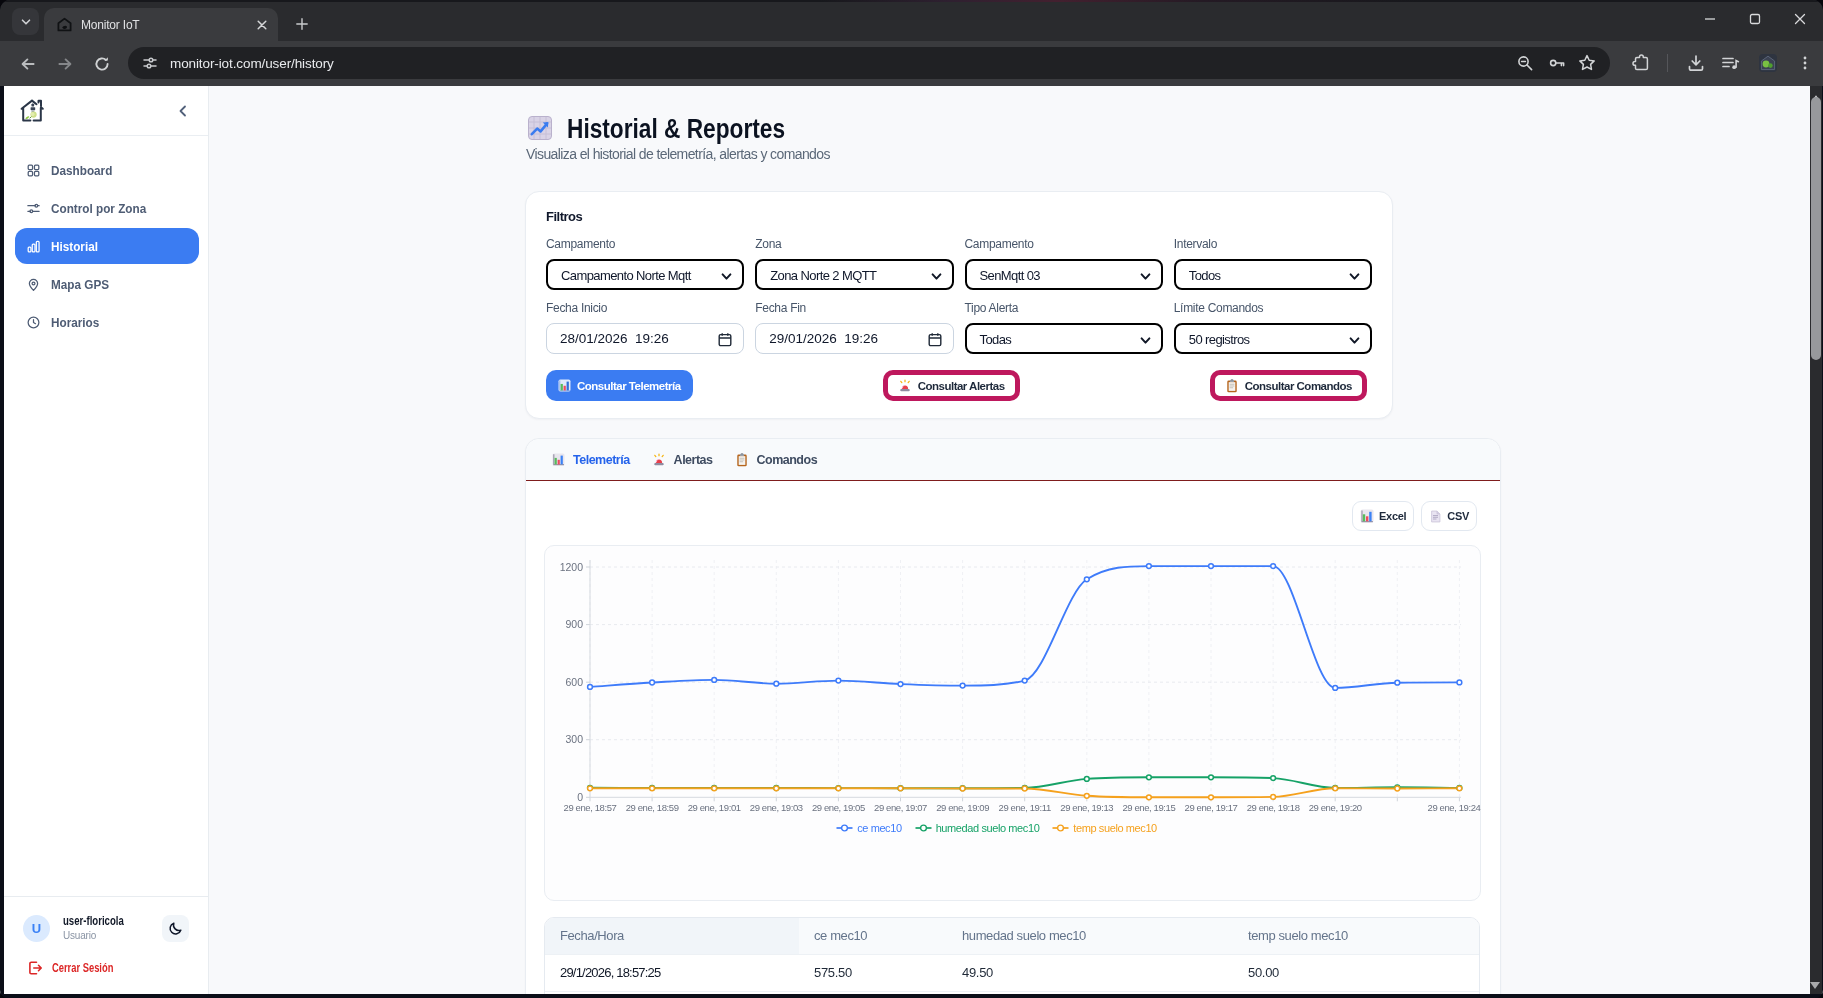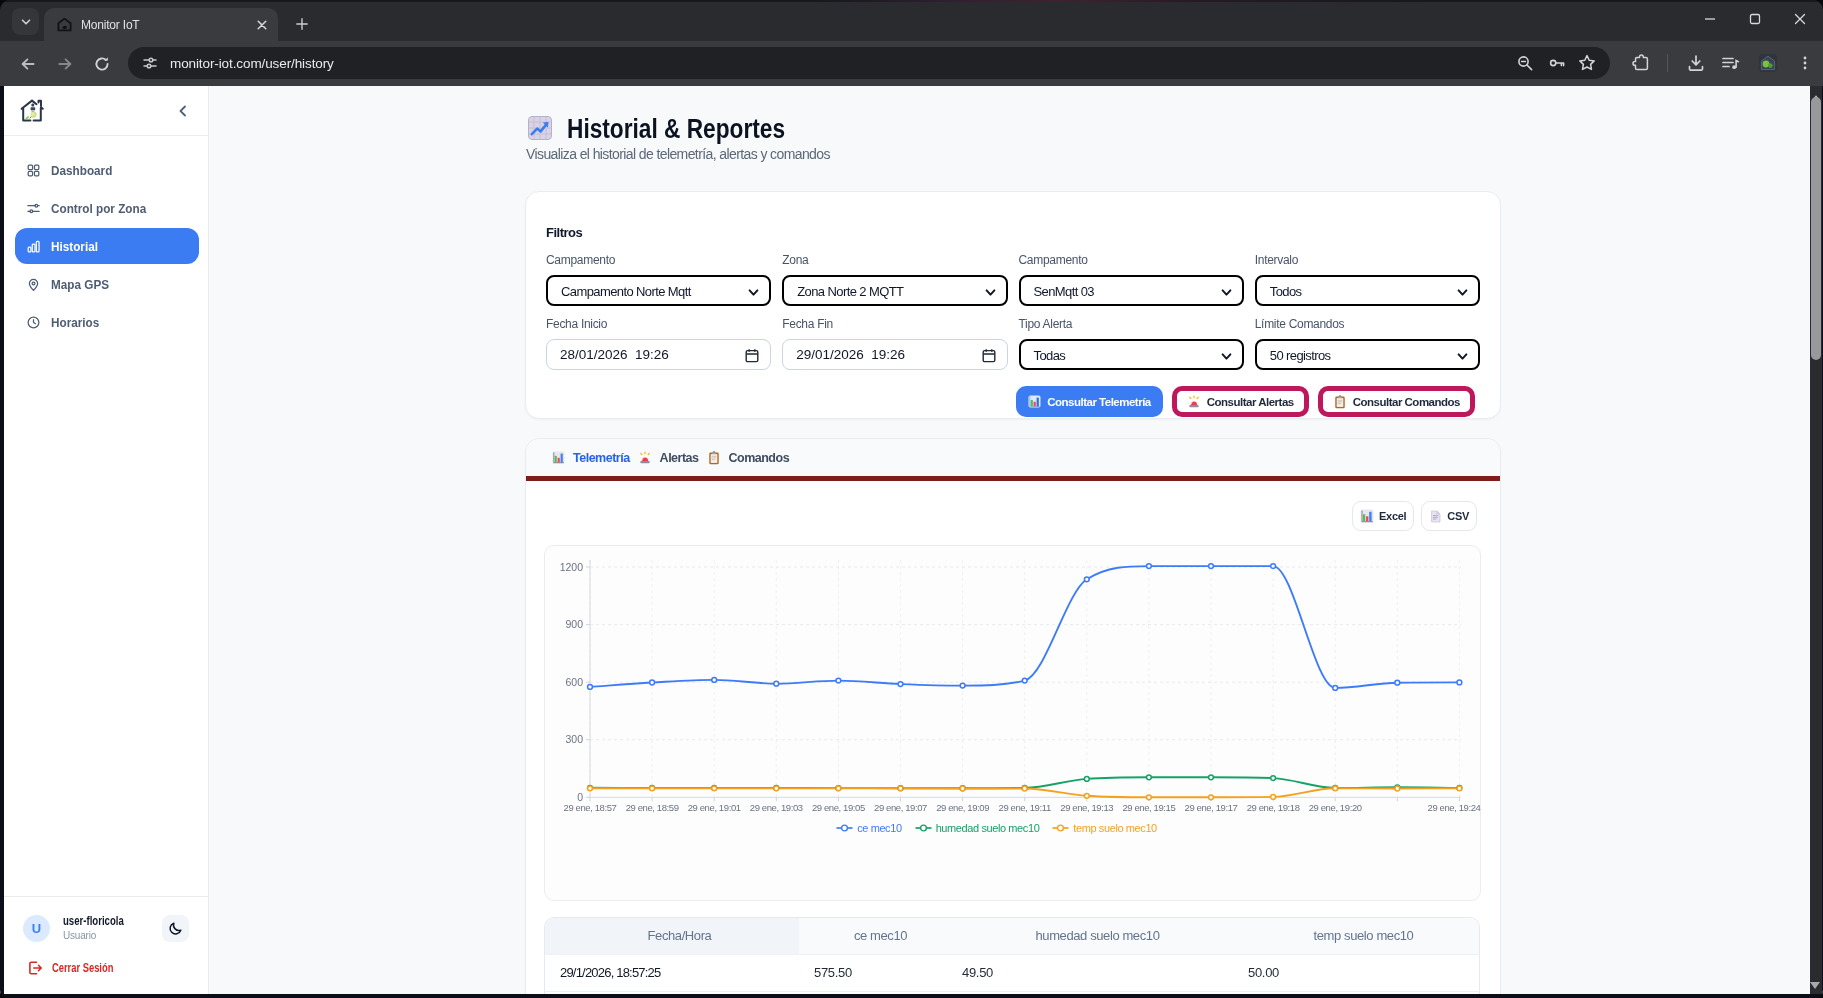--- a/index.html
+++ b/index.html
@@ -37,43 +37,43 @@
 .urole{position:absolute;left:59px;top:33px;font-size:10px;letter-spacing:-0.2px;color:#8a94a4}
 .moonbtn{position:absolute;right:19px;top:18px;width:27px;height:27px;border-radius:8px;background:#f1f5f9;display:flex;align-items:center;justify-content:center}
 .logout{position:absolute;left:23px;top:63px;display:flex;align-items:center;color:#dc2626;font-size:12px;font-weight:bold}
 .logout b{display:inline-block;transform:scaleX(.78);transform-origin:left center;font-weight:bold;white-space:nowrap}
 .main{position:absolute;left:210px;top:86px;right:13px;bottom:4px;background:#f8f9fb;overflow:hidden}
 .wrap{width:976px;margin-left:315px;position:relative}
 .htitle{position:absolute;left:42px;top:28px;font-size:27px;font-weight:bold;color:#0b1220;transform:scaleX(.84);transform-origin:left center}
 .hsub{position:absolute;left:1px;top:60px;font-size:14px;letter-spacing:-0.6px;color:#5b6878}
 .hemoji{position:absolute;left:3px;top:30px}
 .card{background:#fff;border:1px solid #e9edf2;border-radius:14px;box-shadow:0 1px 2px rgba(16,24,40,.04)}
-.fcard{position:absolute;left:0;top:105px;width:976px;height:228px;padding:16px 20px}
+.fcard{position:absolute;left:0;top:105px;width:868px;height:228px;padding:0 20px}
 .ftitle{margin-top:17px;font-size:13px;letter-spacing:-0.5px;font-weight:bold;color:#0f172a}
 .fgrid{display:grid;grid-template-columns:repeat(4,1fr);column-gap:11px;margin-top:13px}
 .flabel{font-size:12px;letter-spacing:-0.3px;color:#475569;margin-bottom:8px}
 .fgrid2{display:grid;grid-template-columns:repeat(4,1fr);column-gap:11px;margin-top:11px}
 .sel{position:relative;height:31px;border:2px solid #000000;border-radius:8px;background:#fff;font-size:13px;letter-spacing:-0.6px;color:#0f172a;line-height:29px;padding-left:13px}
 .sel svg{position:absolute;right:9px;top:9px}
 .dinp{position:relative;height:31px;border:1px solid #cbd5e1;border-radius:8px;background:#fff;font-size:13.5px;letter-spacing:0;color:#0f172a;line-height:29px;padding-left:13px}
 .dinp svg{position:absolute;right:11px;top:8px}
-.btnrow{display:flex;justify-content:flex-end;gap:9px;margin-top:16px;margin-right:5px}
+.btnrow{display:flex;justify-content:space-between;gap:9px;margin-top:16px;margin-right:5px}
 .btn{height:31px;border-radius:10px;display:flex;align-items:center;font-size:11.5px;letter-spacing:-0.5px;font-weight:bold;padding:0 10px;gap:6px}
 .btn.primary{background:#3b7cf2;color:#fff;padding:0 12px}
 .btn.ghost{background:#fff;color:#1e293b;border:5px solid #be185d}
 .tcard{position:absolute;left:0;top:352px;width:976px;height:700px;overflow:hidden}
-.tabbar{height:42px;background:#f8fafc;border-bottom:5px solid #7f1d1d;border-radius:14px 14px 0 0;display:flex;align-items:center;padding-left:26px;gap:8px}
+.tabbar{height:42px;background:#f8fafc;border-bottom:1px solid #7f1d1d;border-radius:14px 14px 0 0;display:flex;align-items:center;padding-left:26px;gap:22px}
 .tabitem{display:flex;align-items:center;gap:8px;font-size:12.5px;letter-spacing:-0.5px;font-weight:bold;color:#3f4c61}
 .tabitem.active{color:#2563eb}
 .exprow{display:flex;justify-content:flex-end;gap:7px;margin:20px 23px 0 20px}
 .expbtn{height:30px;border:1px solid #e2e8f0;border-radius:9px;background:#fff;display:flex;align-items:center;font-size:11px;letter-spacing:-0.3px;font-weight:bold;color:#1e293b;padding:0 7px;gap:5px}
 .chartpanel{position:relative;margin:14px 19px 0 18px;height:356px;border:1px solid #e9edf2;border-radius:10px;background:#fdfdfe}
 .dtable{margin:16px 20px 0 18px;border:1px solid #e5eaf0;border-radius:10px 10px 0 0;overflow:hidden}
 table{border-collapse:collapse;width:100%;table-layout:fixed}
-th{background:#f8fafc;color:#64748b;font-size:13px;letter-spacing:-0.4px;font-weight:normal;text-align:center;height:36px;padding:0 0 0 15px}
+th{background:#f8fafc;color:#64748b;font-size:13px;letter-spacing:-0.4px;font-weight:normal;text-align:left;height:36px;padding:0 0 0 15px}
 th.first{background:#f1f5f9}
 td{font-size:13px;letter-spacing:-0.3px;color:#1f2937;height:37px;padding:0 0 0 15px;border-top:1px solid #edf1f5}
 td.b{font-weight:normal;letter-spacing:-0.8px;color:#111827}
 </style></head>
 <body>
 <div class="win">
   <div class="chrome">
     <div class="topline"></div>
     <div class="tabsearch">
         <svg width="12" height="12" viewBox="0 0 12 12" fill="none">

